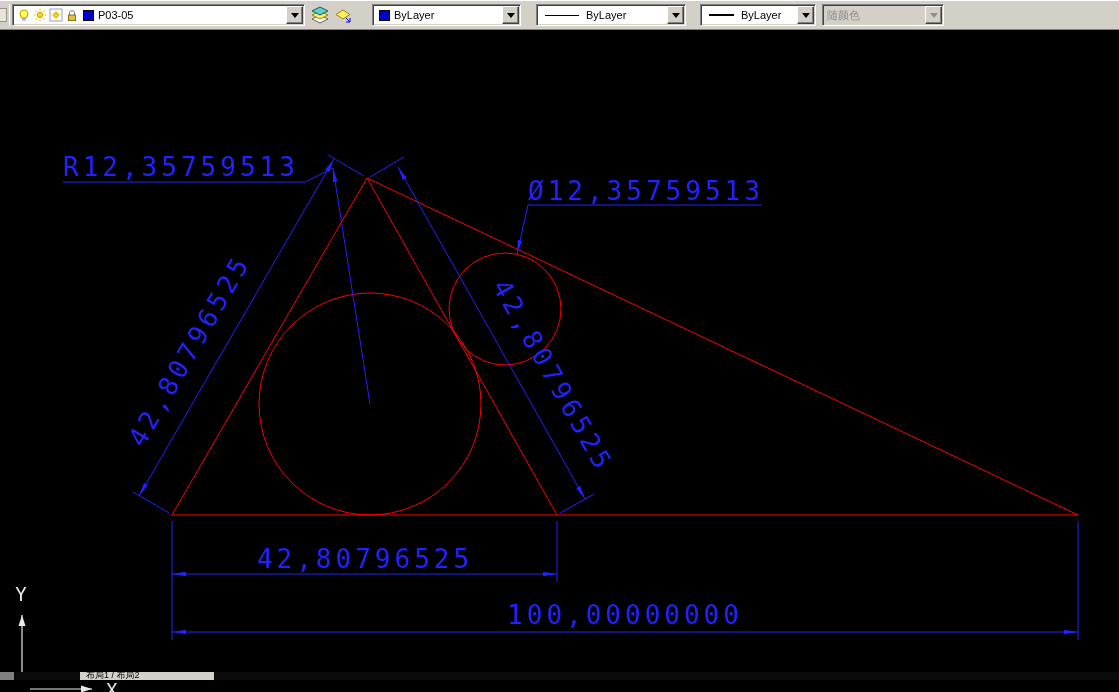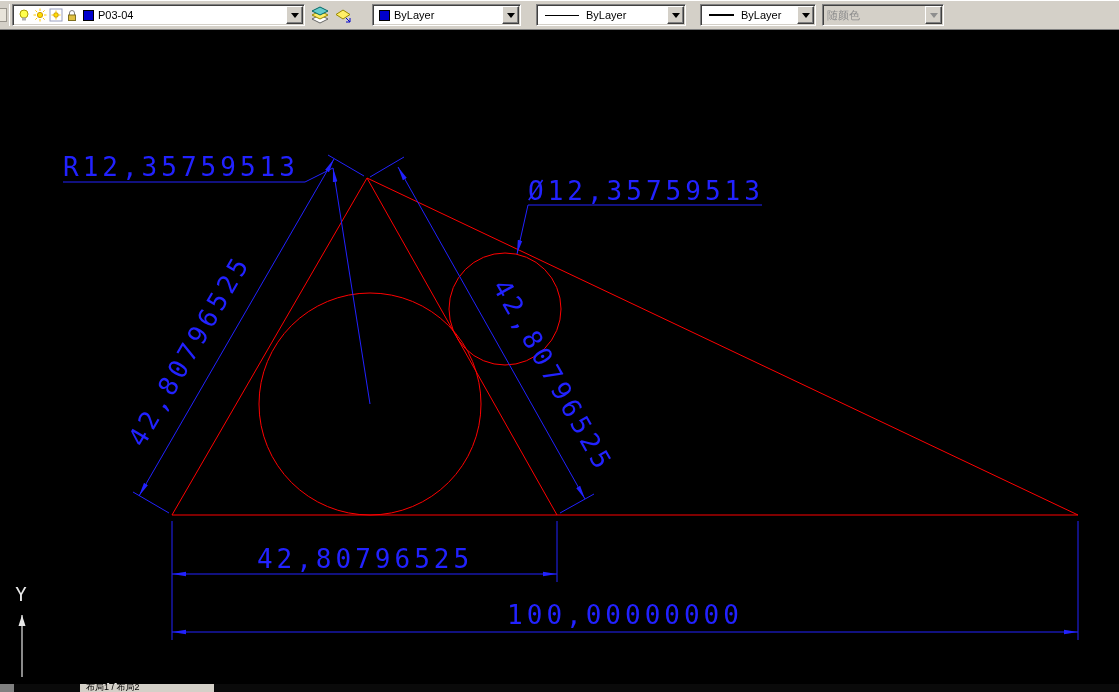--- a/index.html
+++ b/index.html
@@ -45,21 +45,21 @@
   .canvas { position:absolute; top:30px; left:0; width:1119px; height:654px; background:var(--bg,#000);margin-top:25px; }
   .geom { stroke:var(--geom,#ff0000); fill:none; stroke-width:1; }
   .dim  { stroke:var(--dim,#2222ff); fill:none; stroke-width:1; }
   .dimfill { fill:var(--dim,#2222ff); }
   .dimtext { fill:var(--dim,#2222ff); font-family:"DejaVu Sans Mono", monospace;
              font-size:26px; letter-spacing:4px; stroke:none; }
   .ucs { stroke:#e8e8e8; fill:none; stroke-width:1.2; }
   .ucstext { fill:#e8e8e8; font-family:"DejaVu Sans Mono", monospace; font-size:19px; stroke:none; }
 
   
-  .tabbar { position:absolute; left:0; bottom:0; width:100%; height:8px; background:#0a0a0a; }
+  .tabbar { position:absolute; left:0; bottom:12px; width:100%; height:8px; background:#0a0a0a; }
   .tab-left-block { position:absolute; left:0; top:0; width:14px; height:8px; background:#808080; }
   .tabseg { position:absolute; left:80px; top:0; width:134px; height:8px; background:#d4d0c8; overflow:hidden; }
   .tabseg span { position:relative; top:-1px; font-size:9px; line-height:9px; color:#000; white-space:nowrap; padding-left:6px; display:block; }
 </style>
 </head>
 <body>
 
 <div class="app">
 
   <div class="toolbar">
@@ -99,21 +99,21 @@
             </g>
           </svg>
       </span>
       <span class="licon">
         <svg width="14" height="14">
             <path d="M4.5,7 V5 a2.5,2.5 0 0 1 5,0 V7" fill="none" stroke="#808080"></path>
             <rect x="3.5" y="7" width="7" height="5.5" fill="#e0c040" stroke="#807020"></rect>
           </svg>
       </span>
       <span class="chip"></span>
-      <span class="combo-text">P03-04</span>
+      <span class="combo-text">P03-05</span>
       <span class="combo-btn">
           <span class="darr"></span>
         </span>
     </div>
 
     <button class="tb-btn" style="left:309px;">
       <svg width="18" height="18">
           <path d="M9,9 L17,13 9,17 1,13 Z" fill="#ffffff" stroke="#666666"></path>
           <path d="M9,5 L17,9 9,13 1,9 Z" fill="#ffee66" stroke="#998800"></path>
           <path d="M9,1 L17,5 9,9 1,5 Z" fill="#66cccc" stroke="#006666"></path>

